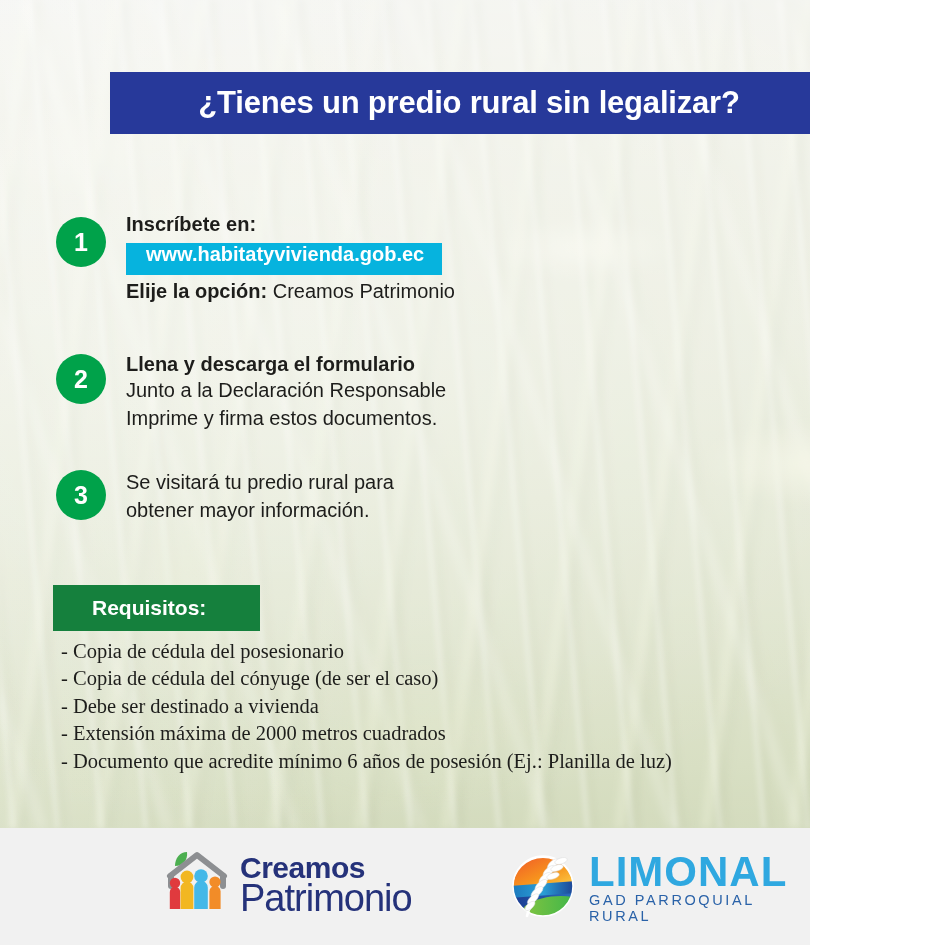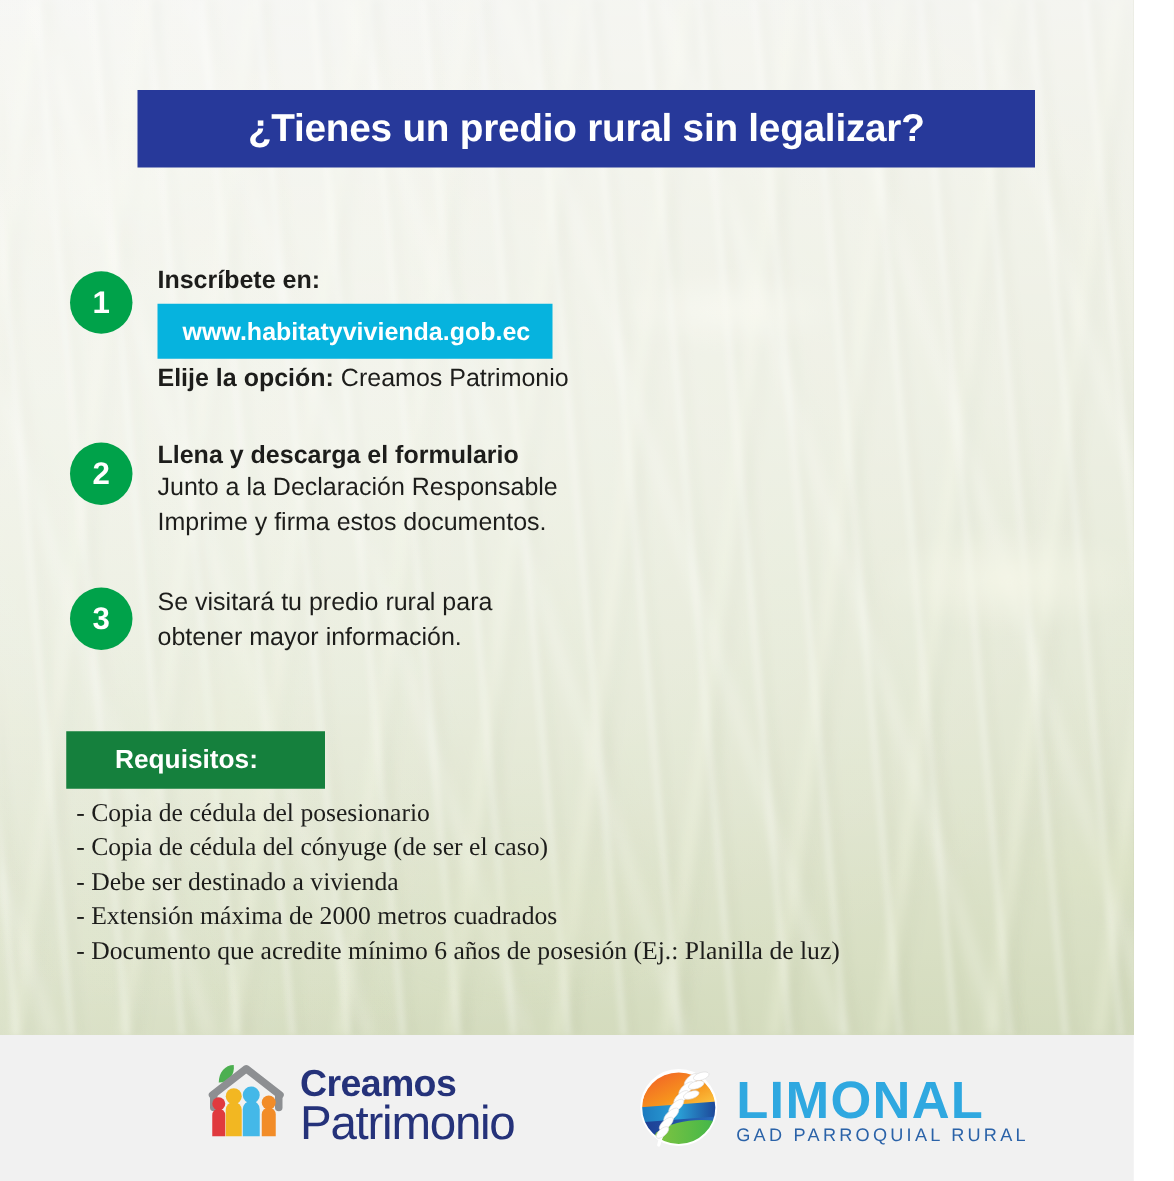--- a/index.html
+++ b/index.html
@@ -5,21 +5,21 @@
 <style>
   * { margin:0; padding:0; box-sizing:border-box; }
   html, body {
     width:939px; height:945px;
     font-family:"Liberation Sans", sans-serif;
     background:#ffffff;
     overflow:hidden;
   }
   #poster {
     position:relative;
-    width:907px; height:945px;
+    width:810px; height:945px;
     overflow:hidden;
   }
 
   
   #bg {
     position:absolute; left:0; top:0; width:939px; height:828px;
     overflow:hidden;
     background:#cfd3bd;
   }
   #bg .layer { position:absolute; left:0; top:0; width:100%; height:100%; }
@@ -117,21 +117,21 @@
     line-height:1.25; white-space:nowrap;
   }
   .step-line {
     font-size:20px; color:#1d1d1b; line-height:1.38; white-space:nowrap;
   }
   .url-chip {
     display:inline-block;
     background:#06b3de;
     color:#ffffff;
     font-size:20px; font-weight:bold;
-    padding:12px 18px 9px 20px;
+    padding:0 18px 9px 20px;
     margin:6px 0 3px 0;
     white-space:nowrap;
   }
   .step-kv { font-size:20px; color:#1d1d1b; line-height:1.3; white-space:nowrap; }
   .step-kv b { font-weight:bold; }
   .step-kv span.val { font-weight:normal; }
 
   
   #step-1 { left:0; top:212px; width:939px; height:120px; }
   #step-1 .step-num { left:56px; top:5px; }

